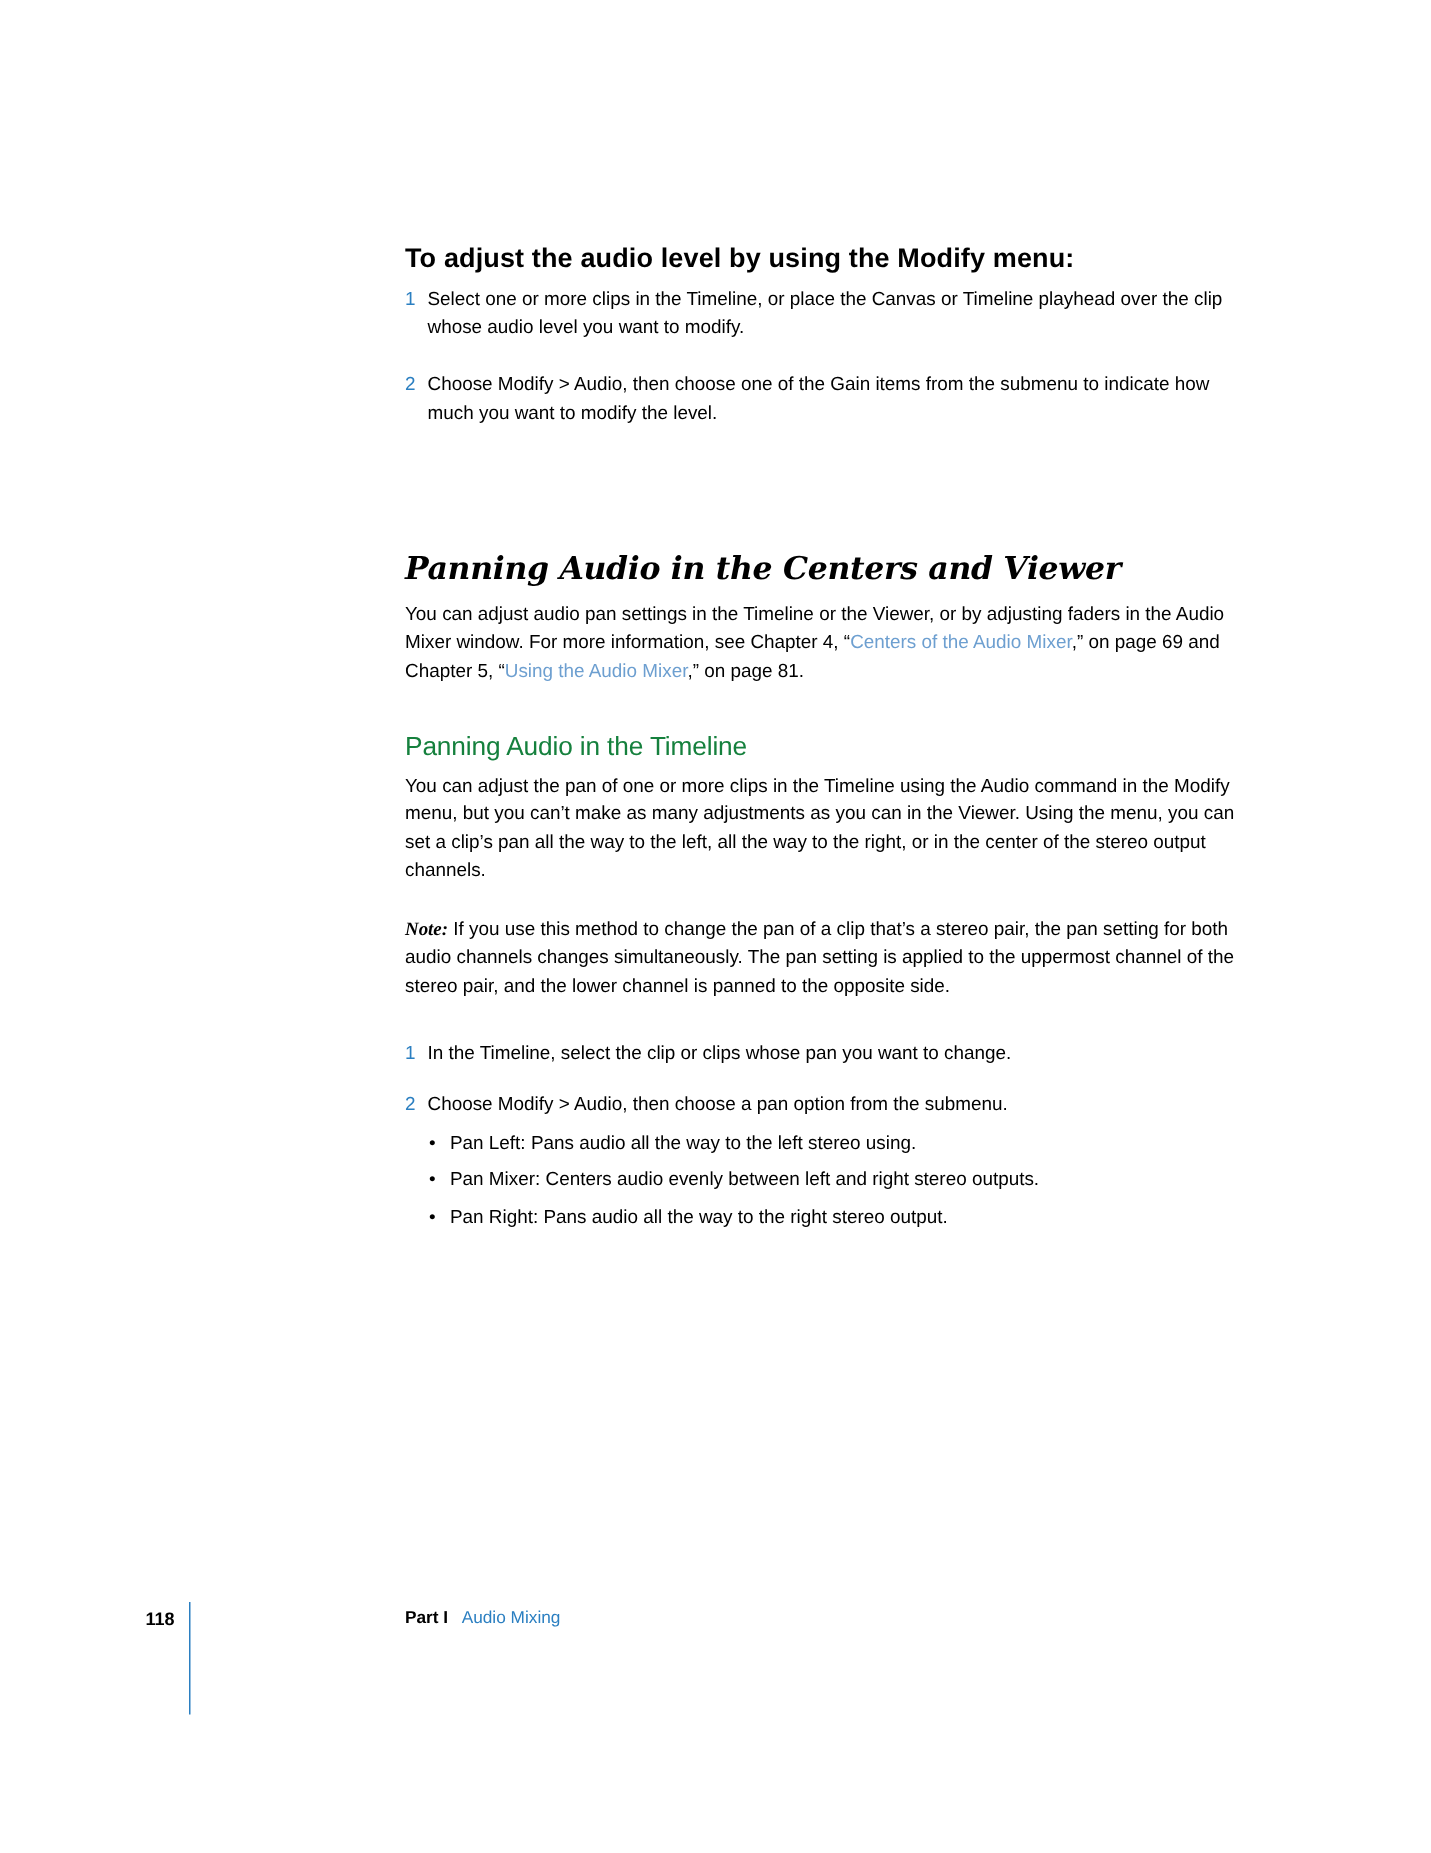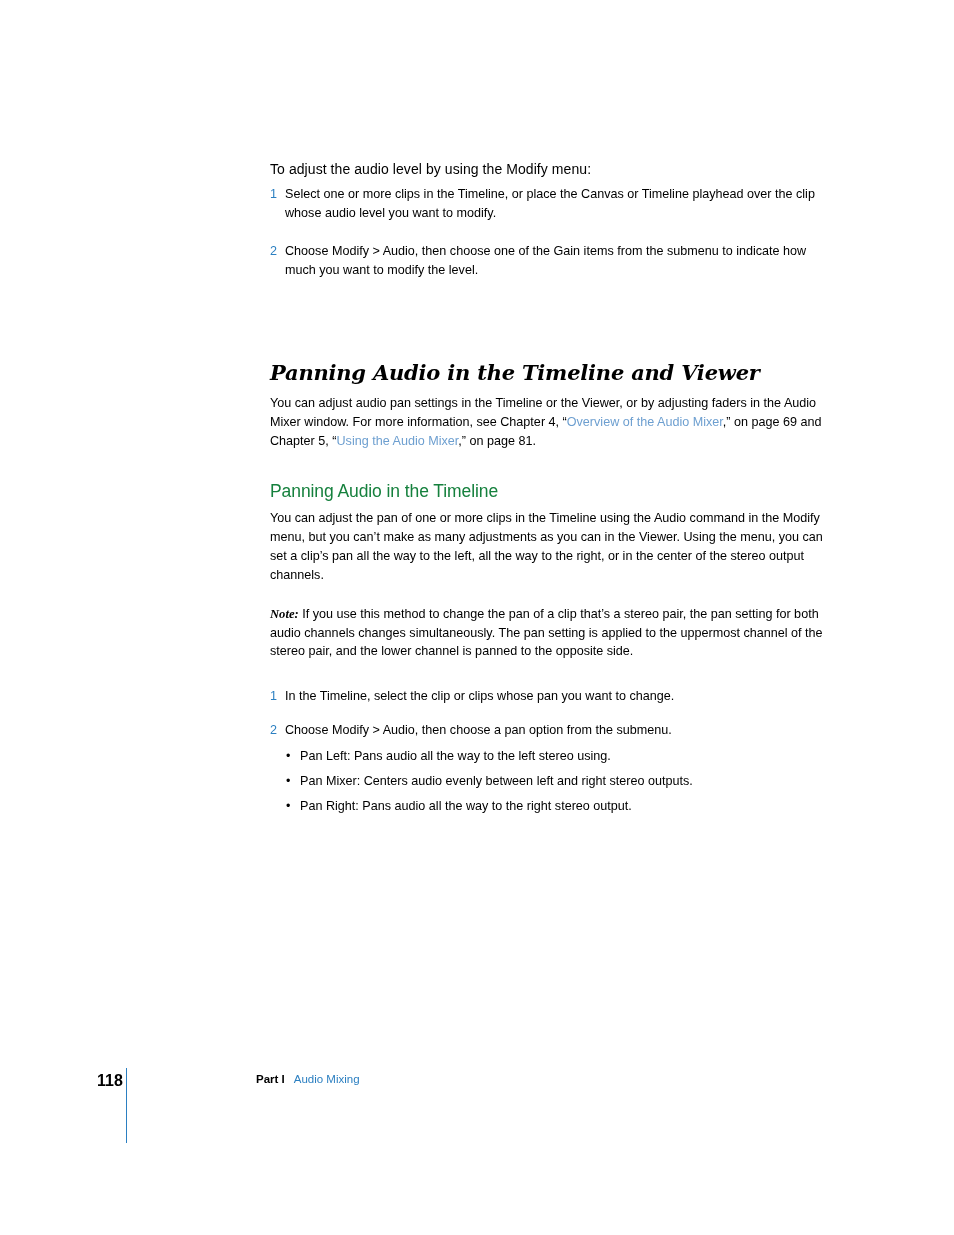--- a/index.html
+++ b/index.html
@@ -21,22 +21,22 @@
     width: 954px;
     height: 1235px;
   }
   .content {
     position: absolute;
     left: 270px;
     top: 160px;
     width: 560px;
   }
   .proc-head {
-    font-size: 14px;
-    font-weight: normal;
+    font-size: 18px;
+    font-weight: bold;
     letter-spacing: 0.005em;
     margin: 0 0 6px 0;
     line-height: 1.35;
   }
   .step {
     display: flex;
     align-items: flex-start;
     margin: 0 0 7px 0;
   }
   .step-num {
@@ -104,35 +104,35 @@
     position: absolute;
     left: 16px;
     top: 0;
   }
   .bullets li .term {
   }
   .folio {
     position: absolute;
     left: 97px;
     top: 1072px;
-    font-size: 16px;
+    font-size: 12px;
     font-weight: bold;
     color: #000;
   }
   .rule {
     position: absolute;
     left: 126px;
     top: 1068px;
     width: 1px;
     height: 75px;
     background: #2b7fc1;
   }
   .footer-text {
     position: absolute;
-    left: 256px;
+    left: 270px;
     top: 1073px;
     font-size: 11.5px;
   }
   .footer-text .part {
     font-weight: bold;
     color: #000;
   }
   .footer-text .chap {
     color: #2b7fc1;
     margin-left: 9px;
@@ -157,23 +157,23 @@
       <div class="step-num">2</div>
       <div class="step-text">Choose Modify &gt; Audio, then choose one of the Gain items from the submenu to indicate how much you want to modify the level.</div>
     </div>
 
     <div class="spacer-md"></div>
 
 
     <div class="spacer-lg"></div>
     <div style="height:18px"></div>
 
-    <h1 class="section">Panning Audio in the Timeline and Viewer</h1>
-
-    <div class="para noindent"><span>You can adjust audio pan settings in the Timeline or the Viewer, or by adjusting faders in the Audio Mixer window. For more information, see Chapter 4, “</span><span class="link">Overview of the Audio Mixer</span><span>,” on page 69 and Chapter 5, “</span><span class="link">Using the Audio Mixer</span><span>,” on page 81.</span></div>
+    <h1 class="section">Panning Audio in the Centers and Viewer</h1>
+
+    <div class="para noindent"><span>You can adjust audio pan settings in the Timeline or the Viewer, or by adjusting faders in the Audio Mixer window. For more information, see Chapter 4, “</span><span class="link">Centers of the Audio Mixer</span><span>,” on page 69 and Chapter 5, “</span><span class="link">Using the Audio Mixer</span><span>,” on page 81.</span></div>
 
     <div style="height:30px"></div>
 
     <h2 class="subsection">Panning Audio in the Timeline</h2>
 
     <div class="para noindent">You can adjust the pan of one or more clips in the Timeline using the Audio command in the Modify menu, but you can’t make as many adjustments as you can in the Viewer. Using the menu, you can set a clip’s pan all the way to the left, all the way to the right, or in the center of the stereo output channels.</div>
 
     <div class="spacer-md"></div>
 
     <div class="para noindent"><span class="note-label">Note:</span><span> If you use this method to change the pan of a clip that’s a stereo pair, the pan setting for both audio channels changes simultaneously. The pan setting is applied to the uppermost channel of the stereo pair, and the lower channel is panned to the opposite side.</span></div>

